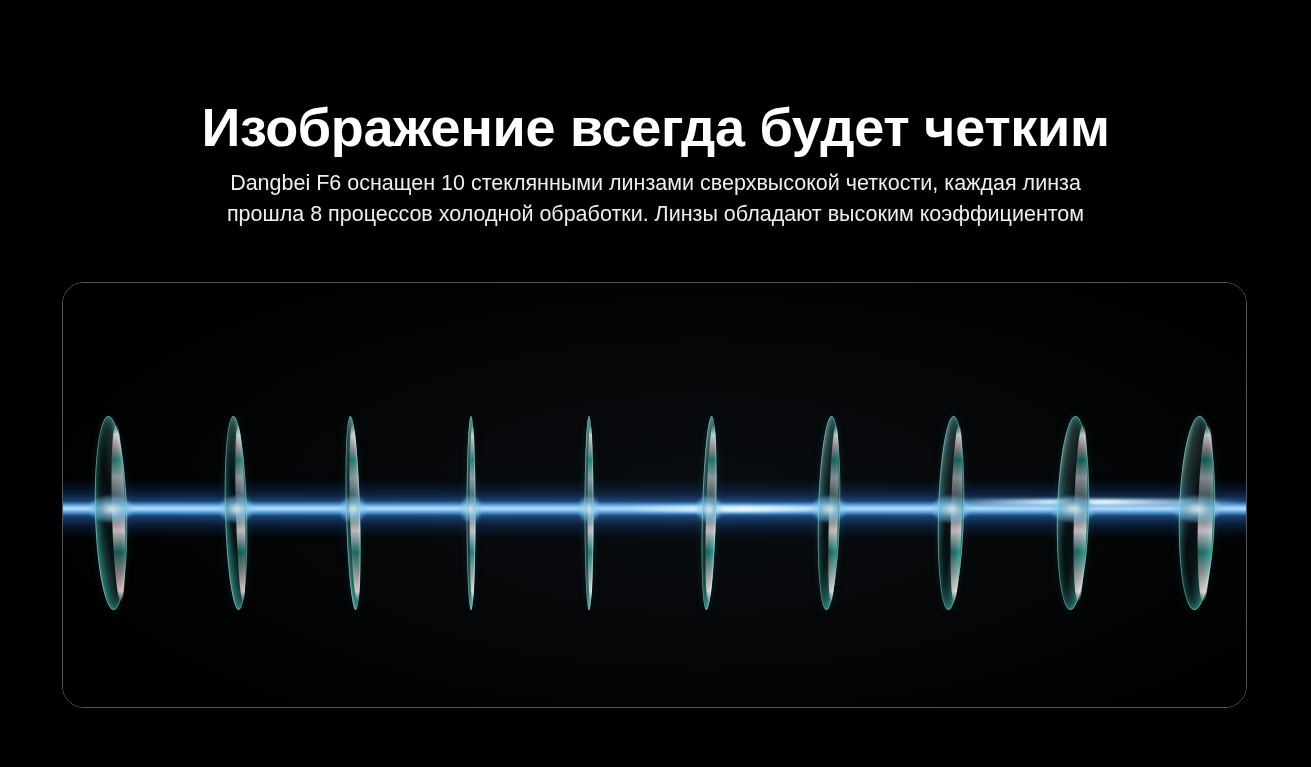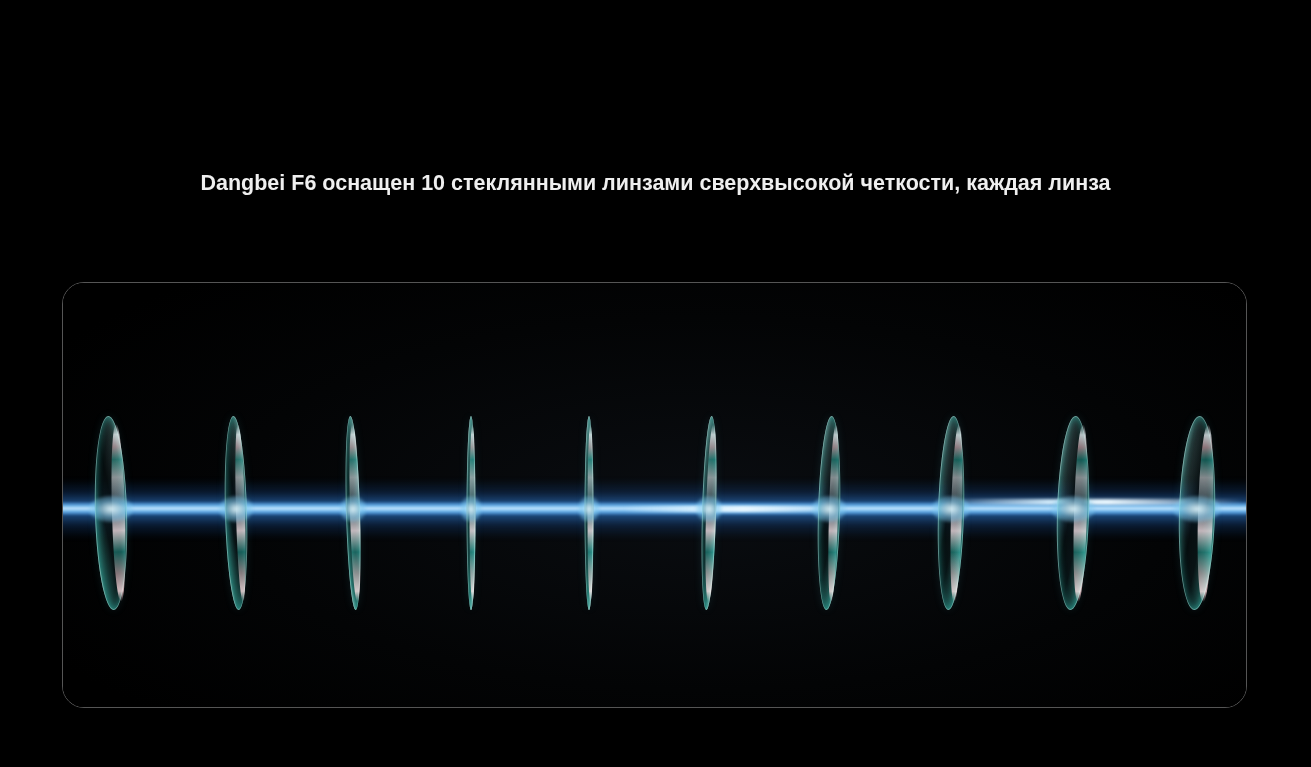--- a/index.html
+++ b/index.html
@@ -41,21 +41,21 @@
   
   .subcopy {
     position: absolute;
     top: 168px;
     left: 50%;
     transform: translateX(-50%);
     width: 1110px;
     text-align: center;
     font-size: 21.5px;
     line-height: 31px;
-    font-weight: 700;
+    font-weight: 400;
     color: #efefef;
   }
   .subcopy .line { display: block; }
 
   
   .panel {
     position: absolute;
     left: 62px;
     top: 282px;
     width: 1185px;
@@ -192,23 +192,25 @@
       rgba(60,150,220,0.0) 100%);
     filter: blur(1.6px);
     pointer-events: none;
   }
 </style>
 </head>
 <body>
 
 <div class="page">
 
+  <h1 class="headline">Изображение всегда будет четким</h1>
 
   <div class="subcopy">
     <span class="line">Dangbei F6 оснащен 10 стеклянными линзами сверхвысокой четкости, каждая линза</span>
+    <span class="line">прошла 8 процессов холодной обработки. Линзы обладают высоким коэффициентом</span>
   </div>
 
   <div class="panel">
     <div class="stage">
 
       <div class="beam-glow"></div>
       <div class="beam-core"></div>
       <div class="beam-hot a"></div>
       <div class="beam-hot b"></div>
 

